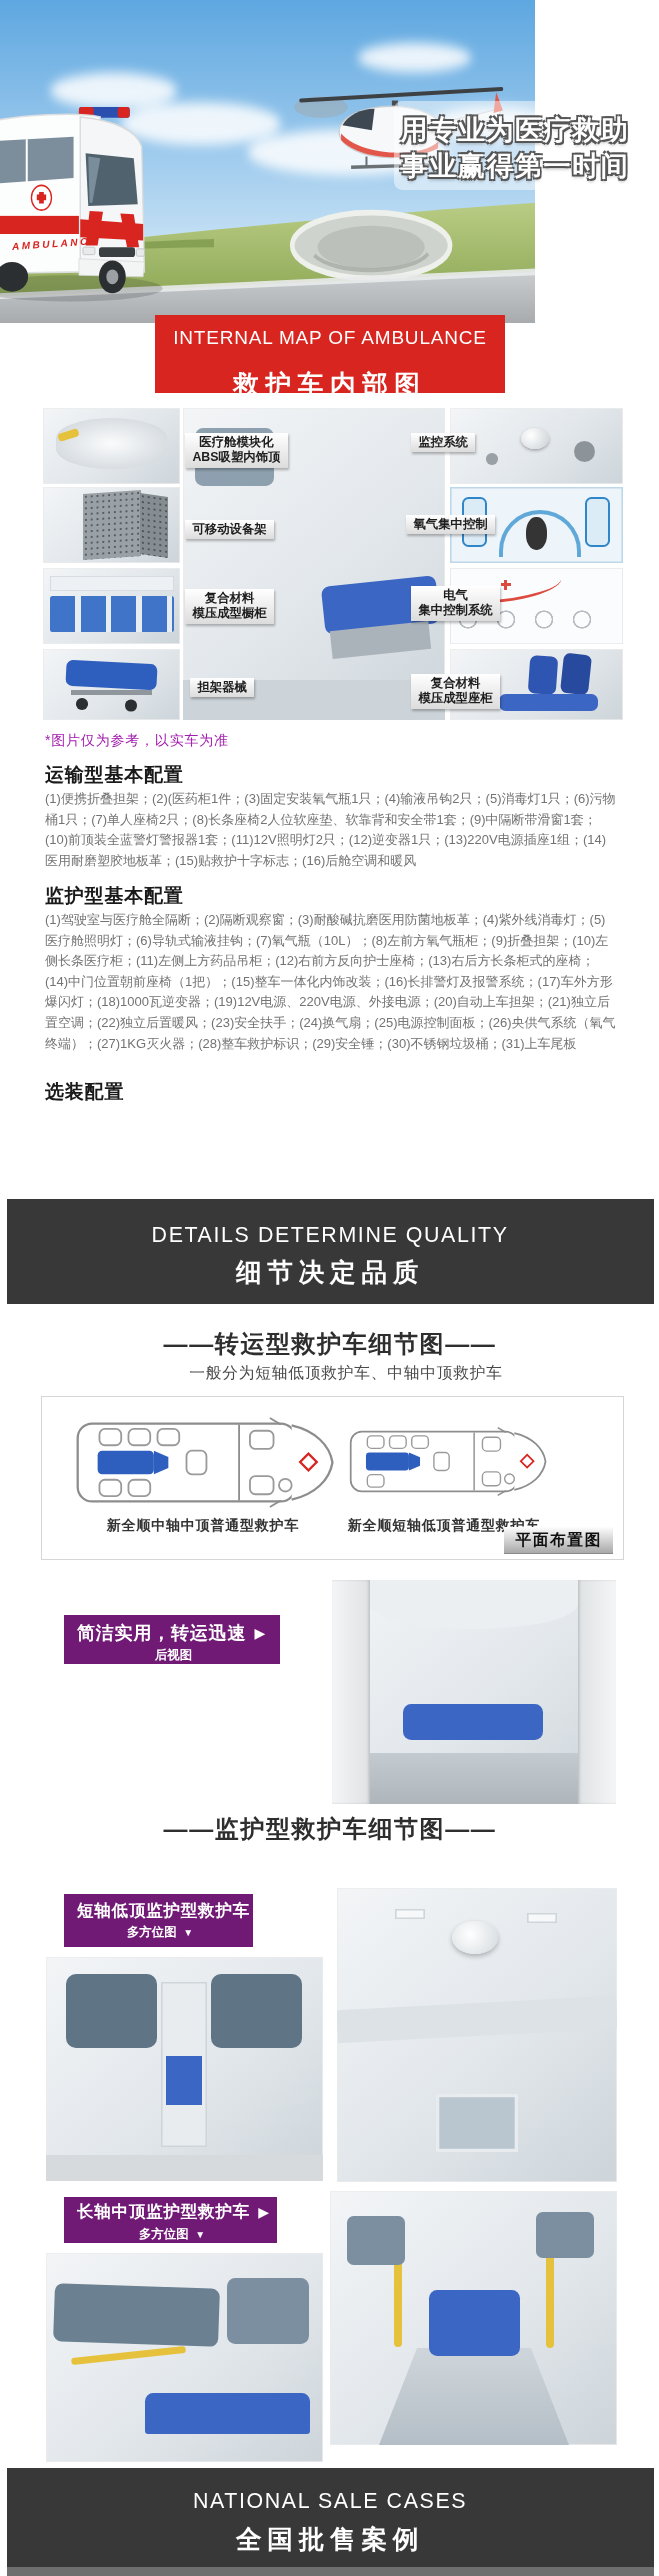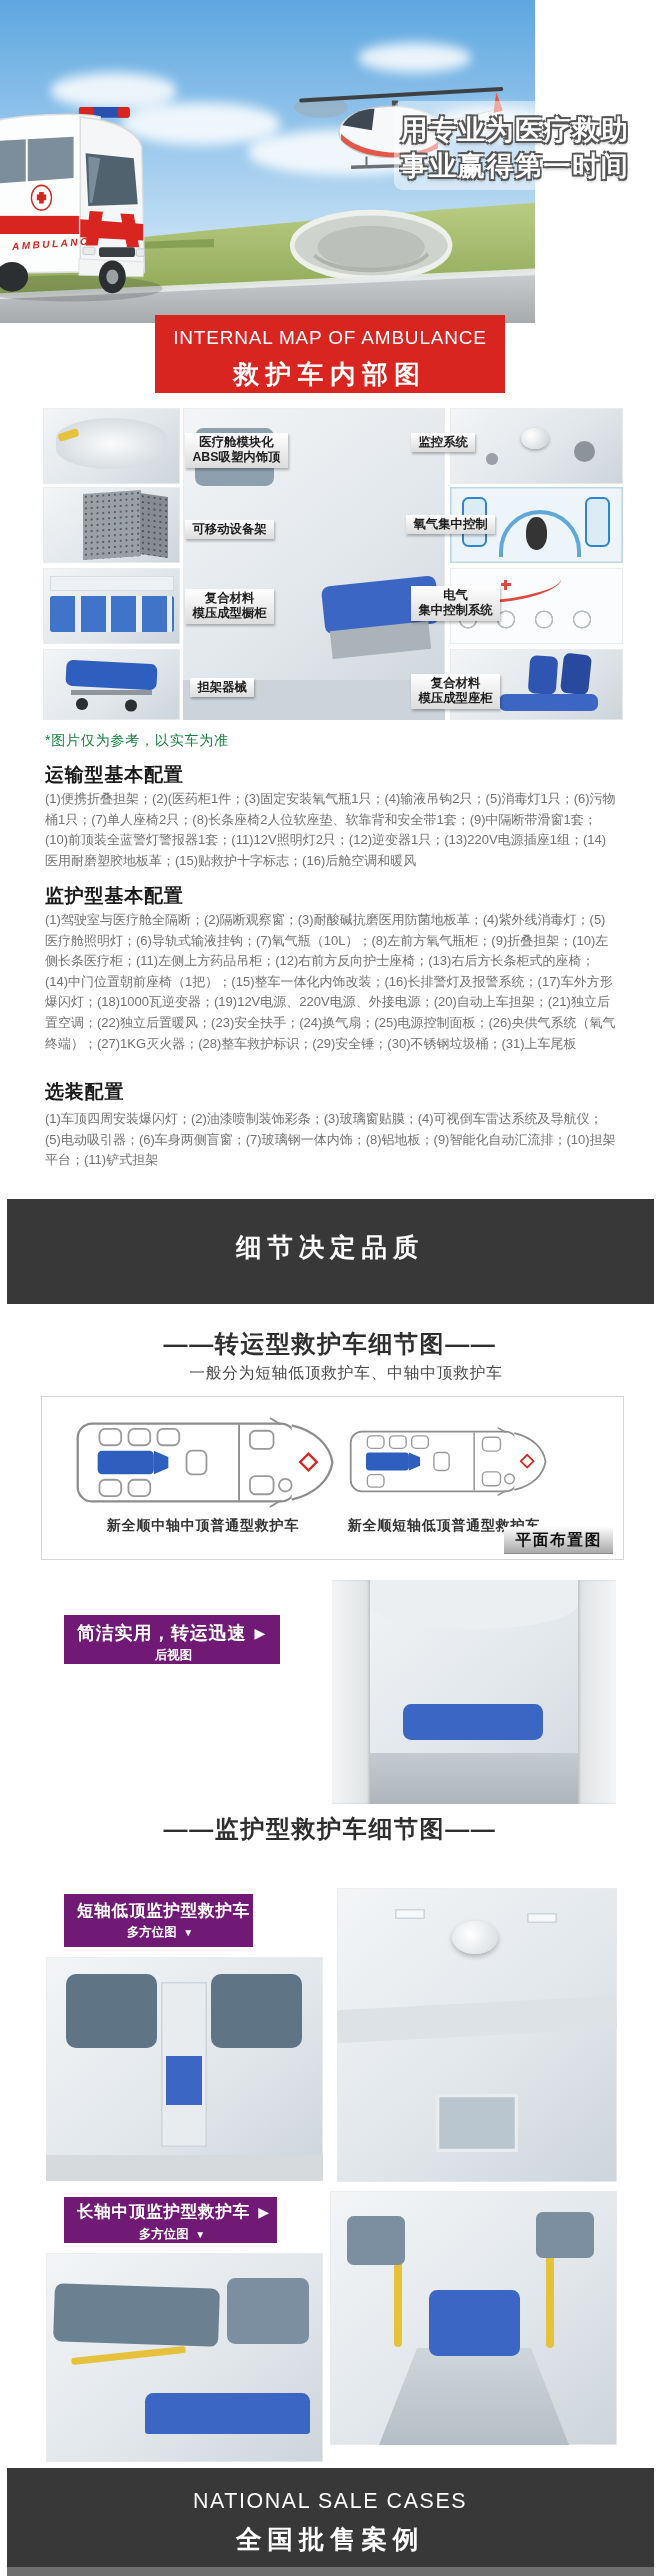--- a/index.html
+++ b/index.html
@@ -12,31 +12,31 @@
               background:rgba(255,255,255,.48);border-radius:8.2px}
   .hero-slogan{position:absolute;left:373px;top:112px;width:284px;text-align:center;color:#fff;
                font-weight:bold;font-size:27px;line-height:36px;letter-spacing:1.6px;
                text-shadow:-1.6px -1.6px 0 #565656,1.6px -1.6px 0 #565656,-1.6px 1.6px 0 #565656,1.6px 1.6px 0 #565656,0 3.3px 3.3px rgba(0,0,0,.3)}
   .hero-amb-text{position:absolute;left:11.5px;top:238px;color:#d8251f;font-style:italic;font-weight:bold;
                  font-size:10px;letter-spacing:2.5px;transform:rotate(-4deg)}
   
   .banner-red{position:absolute;left:155px;top:315px;width:350px;height:78px;background:#d8251f;
               color:#fff;text-align:center;box-sizing:border-box;padding-top:12.4px}
   .banner-red .en{font-size:19px;letter-spacing:0.8px}
-  .banner-red .zh{font-size:25.6px;font-weight:bold;letter-spacing:6.6px;margin-top:8px}
+  .banner-red .zh{font-size:25.6px;font-weight:bold;letter-spacing:6.6px;margin-top:18px}
   
   .diagram{position:absolute;left:33px;top:403px;width:594px;height:350px}
   .ph{position:absolute;overflow:hidden;background:linear-gradient(140deg,#f3f5f7 0%,#e2e7eb 55%,#cdd5da 100%);
       box-shadow:inset 0 0 0 0.8px #ececec}
   .ph i{position:absolute;display:block}
   .dlabel{position:absolute;background:linear-gradient(180deg,#ffffff 0%,#dcdcdc 100%);
           box-shadow:0.8px 1.6px 2.5px rgba(0,0,0,.28);padding:1.6px 7.4px;font-size:12.4px;font-weight:bold;
           color:#1e1e1e;line-height:15.7px;text-align:center;white-space:nowrap}
   .dlabel div:empty{display:none}
-  .dnote{position:absolute;left:45px;top:732px;font-size:14px;color:#15803d;letter-spacing:0.8px}
+  .dnote{position:absolute;left:45px;top:732px;font-size:14px;color:#a21caf;letter-spacing:0.8px}
   
   .cfg-title{position:absolute;left:45px;font-size:19px;font-weight:bold;color:#1a1a1a;letter-spacing:0.8px}
   .cfg-body{position:absolute;left:45px;width:572px;font-size:13px;line-height:20.6px;color:#737373}
   
   .banner-dark{position:absolute;left:6.6px;width:647px;background:#383838;color:#fff;text-align:center;box-sizing:border-box}
   .banner-dark .en{font-size:21.4px;letter-spacing:1.6px}
   .banner-dark .zh{font-size:25.6px;font-weight:bold;letter-spacing:5.8px;margin-top:7.4px}
   .banner-q{top:1199px;height:105px;padding-top:24px}
   .banner-s{top:2468px;height:99px;padding-top:21.4px}
   .bottom-strip{position:absolute;left:6.6px;top:2567px;width:647px;height:9px;background:#6f6f6f}
@@ -232,23 +232,23 @@
       <div>模压成型座柜</div>
     </div>
   </div>
   <div class="dnote">*图片仅为参考，以实车为准</div>
 
   <div class="cfg-title" style="top:762px">运输型基本配置</div>
   <div class="cfg-body" style="top:789px">(1)便携折叠担架；(2)(医药柜1件；(3)固定安装氧气瓶1只；(4)输液吊钩2只；(5)消毒灯1只；(6)污物桶1只；(7)单人座椅2只；(8)长条座椅2人位软座垫、软靠背和安全带1套；(9)中隔断带滑窗1套；(10)前顶装全蓝警灯警报器1套；(11)12V照明灯2只；(12)逆变器1只；(13)220V电源插座1组；(14)医用耐磨塑胶地板革；(15)贴救护十字标志；(16)后舱空调和暖风</div>
   <div class="cfg-title" style="top:883px">监护型基本配置</div>
   <div class="cfg-body" style="top:910px">(1)驾驶室与医疗舱全隔断；(2)隔断观察窗；(3)耐酸碱抗磨医用防菌地板革；(4)紫外线消毒灯；(5)医疗舱照明灯；(6)导轨式输液挂钩；(7)氧气瓶（10L）；(8)左前方氧气瓶柜；(9)折叠担架；(10)左侧长条医疗柜；(11)左侧上方药品吊柜；(12)右前方反向护士座椅；(13)右后方长条柜式的座椅；(14)中门位置朝前座椅（1把）；(15)整车一体化内饰改装；(16)长排警灯及报警系统；(17)车外方形爆闪灯；(18)1000瓦逆变器；(19)12V电源、220V电源、外接电源；(20)自动上车担架；(21)独立后置空调；(22)独立后置暖风；(23)安全扶手；(24)换气扇；(25)电源控制面板；(26)央供气系统（氧气终端）；(27)1KG灭火器；(28)整车救护标识；(29)安全锤；(30)不锈钢垃圾桶；(31)上车尾板</div>
   <div class="cfg-title" style="top:1079px">选装配置</div>
-  <div class="cfg-body" style="top:1109px">(1)车顶四周安装爆闪灯；(2)油漆喷制装饰彩条；(3)玻璃窗贴膜；(4)可视倒车雷达系统及导航仪；(5)电动吸引器；(6)车身两侧盲窗；(7)玻璃钢一体内饰；(8)铝地板；(9)智能化自动汇流排；(10)担架平台；(11)铲式担架</div>
 
   <div class="banner-dark banner-q">
+    <div class="en">DETAILS DETERMINE QUALITY</div>
     <div class="zh">细节决定品质</div>
   </div>
 
   <div class="sec-title" style="top:1328px">——转运型救护车细节图——</div>
   <div class="sec-sub" style="top:1363px">一般分为短轴低顶救护车、中轴中顶救护车</div>
 
   <div class="fpbox">
     <svg class="vansvg" style="left:23px;top:15px;width:272px;height:101px" viewBox="0 0 300 110">
       <rect x="14" y="12" width="240" height="86" rx="16" fill="#fff" stroke="#8d8d8d" stroke-width="2.5"></rect>
       <path d="M250,14 C276,20 292,36 295,55 C292,74 276,90 250,96" fill="#fff" stroke="#8d8d8d" stroke-width="2.5"></path>

